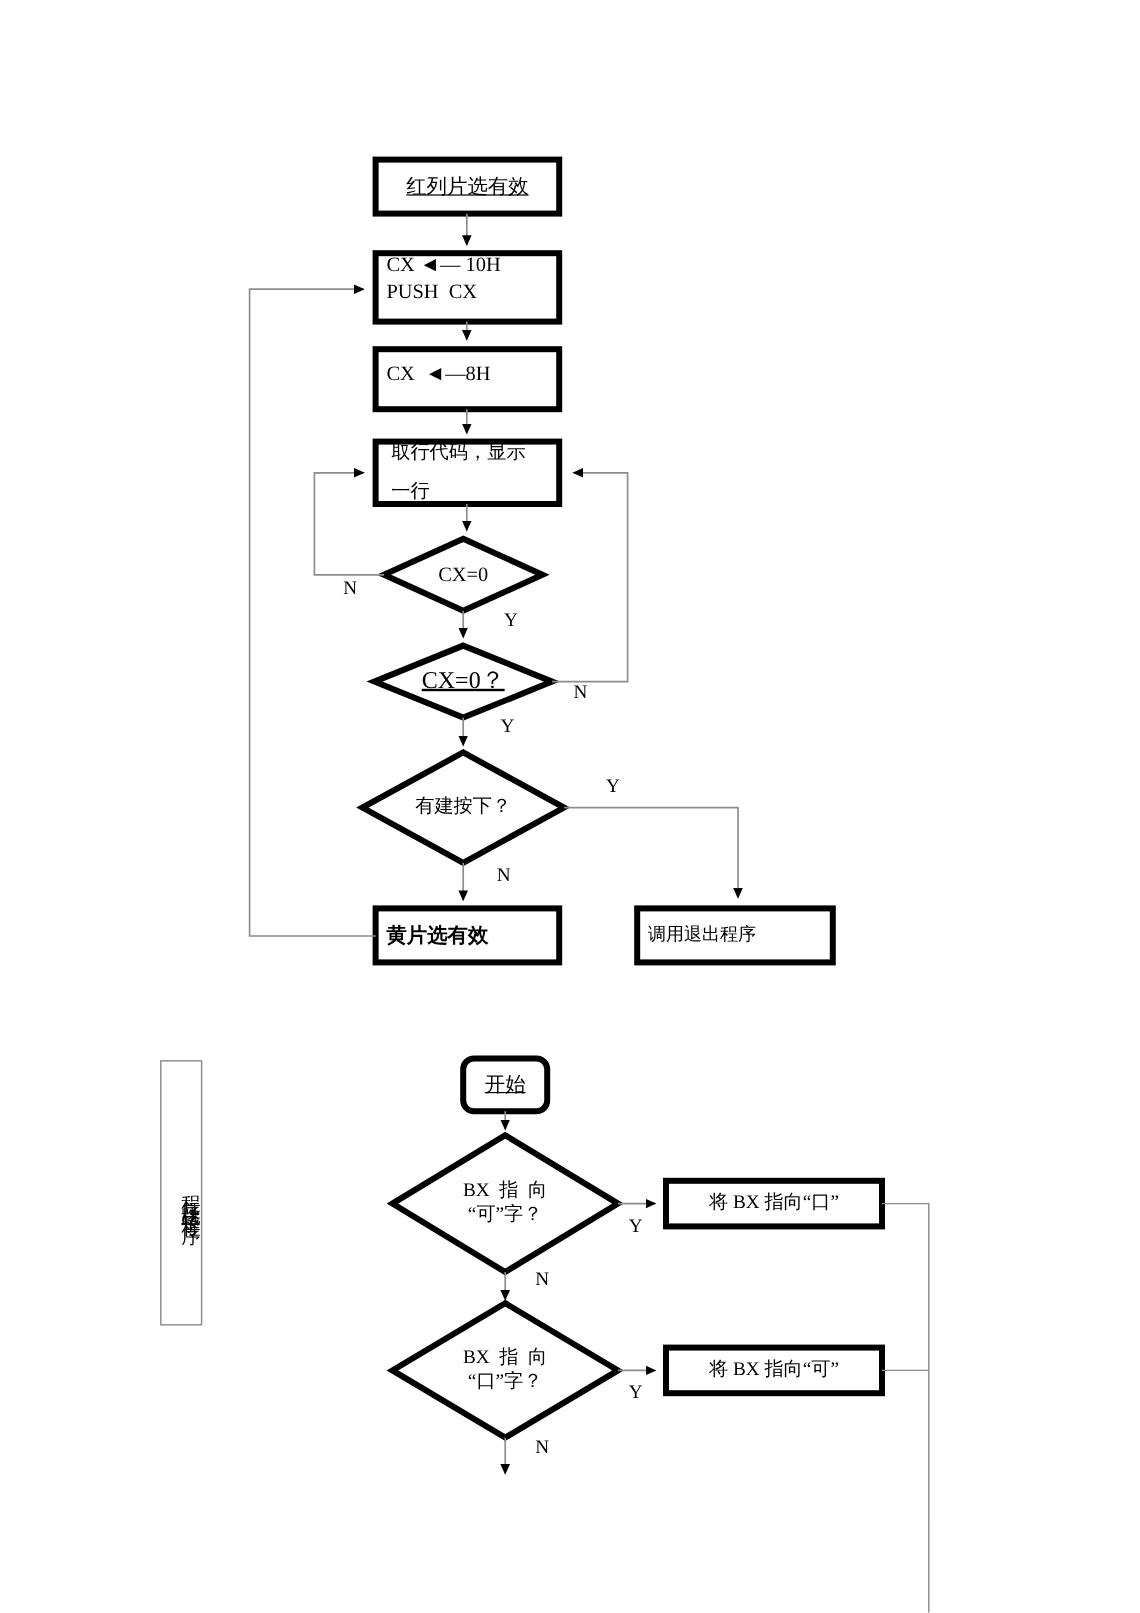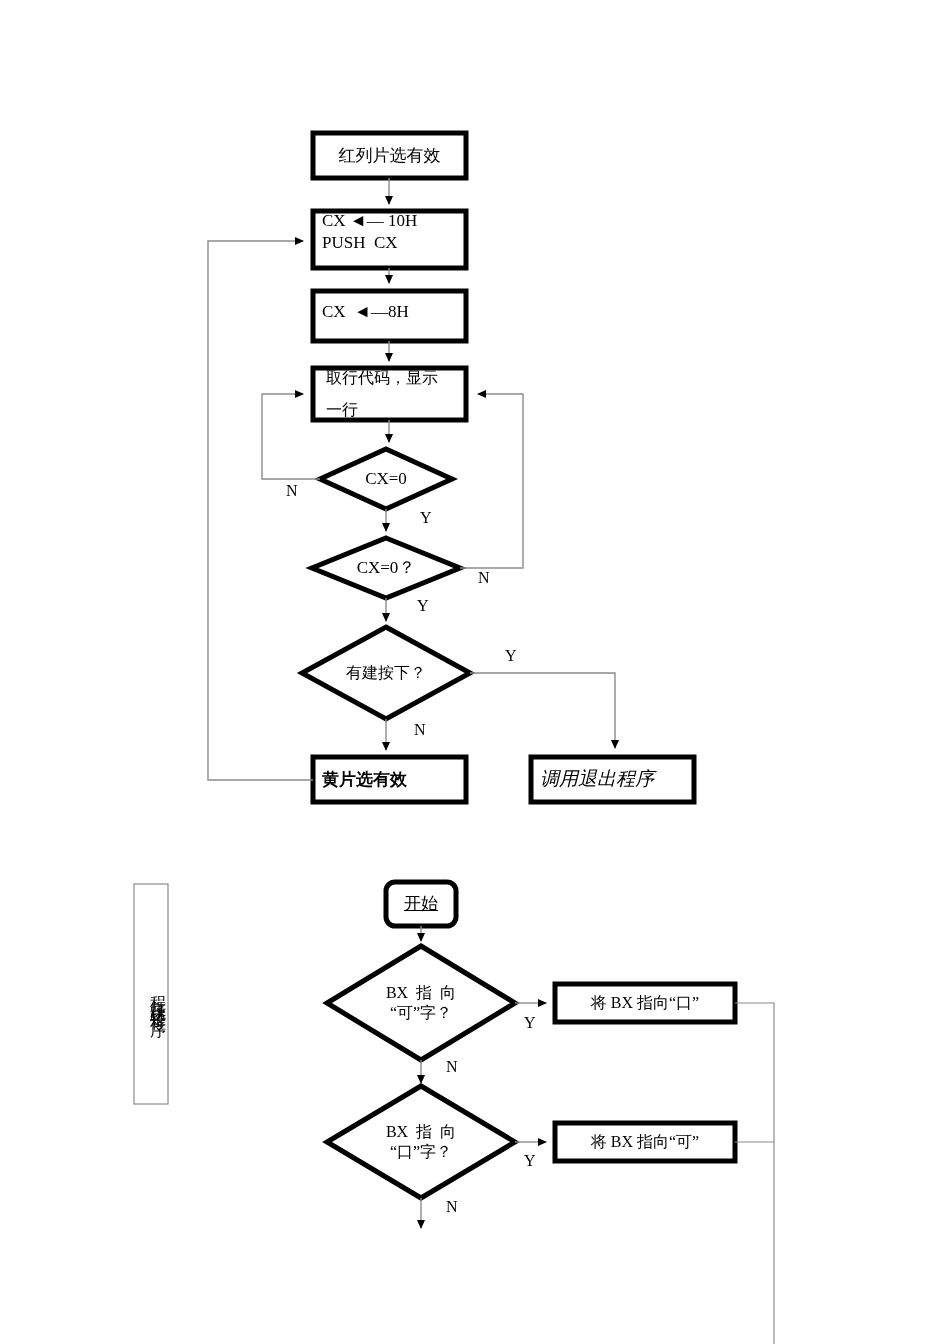--- a/index.html
+++ b/index.html
@@ -124,43 +124,43 @@
 
   <line x1="515" y1="1142" x2="546" y2="1142" stroke="#8c8c8c" stroke-width="1.4" marker-end="url(#arrowThin)"></line>
 
   <line x1="421" y1="1198" x2="421" y2="1228" stroke="#8c8c8c" stroke-width="1.4" marker-end="url(#arrowThin)"></line>
 
   <rect x="555" y="1123" width="180" height="38" fill="#ffffff" stroke="#000000" stroke-width="5"></rect>
 
   <path d="M735,1142 L774,1142" fill="none" stroke="#8c8c8c" stroke-width="1.2"></path>
 </svg>
 
-<div class="node-text" style="left:313px; top:133px; width:153px; height:45px; font-size:17px;">红列片选有效</div>
+<div class="node-text" style="left:313px; top:133px; width:153px; height:45px; font-size:17px;text-decoration:underline;">红列片选有效</div>
 
 <div class="node-text left" style="left:322px; top:213px; width:150px; height:38px; font-size:17px; flex-direction:column; align-items:flex-start; justify-content:center;">
   <span>CX ◄— 10H</span>
   <span>PUSH  CX</span>
 </div>
 
 <div class="node-text left" style="left:322px; top:291px; width:150px; height:42px; font-size:17px;">CX  ◄—8H</div>
 
 <div class="node-text" style="left:318px; top:368px; width:148px; height:52px; font-size:16px; flex-direction:column; align-items:flex-start; justify-content:space-between; padding-left:8px; box-sizing:border-box;gap:12px;">
   <span>取行代码，显示</span>
   <span>一行</span>
 </div>
 
 <div class="node-text" style="left:320px; top:459px; width:132px; height:40px; font-size:17px;">CX=0</div>
 
-<div class="node-text" style="left:312px; top:548px; width:148px; height:40px; font-size:17px;">CX=0？</div>
+<div class="node-text" style="left:312px; top:548px; width:148px; height:40px; font-size:20px;text-decoration:underline;">CX=0？</div>
 
 <div class="node-text" style="left:302px; top:653px; width:168px; height:40px; font-size:16px;">有建按下？</div>
 
 <div class="node-text" style="left:322px; top:757px; width:144px; height:45px; font-size:17px; justify-content:flex-start;font-weight:bold;">黄片选有效</div>
 
-<div class="node-text" style="left:540px; top:757px; width:154px; height:45px; font-size:19px; justify-content:flex-start;font-style:italic;">调用退出程序</div>
+<div class="node-text" style="left:540px; top:757px; width:154px; height:45px; font-size:15px; justify-content:flex-start;">调用退出程序</div>
 
 <div class="edge-label" style="left:286px; top:482px;">N</div>
 <div class="edge-label" style="left:420px; top:509px;">Y</div>
 <div class="edge-label" style="left:478px; top:569px;">N</div>
 <div class="edge-label" style="left:417px; top:597px;">Y</div>
 <div class="edge-label" style="left:505px; top:647px;">Y</div>
 <div class="edge-label" style="left:414px; top:721px;">N</div>
 
 <div class="vert-label" style="left:134px; top:884px; width:34px; height:220px;">程序跳转子程序</div>
 

